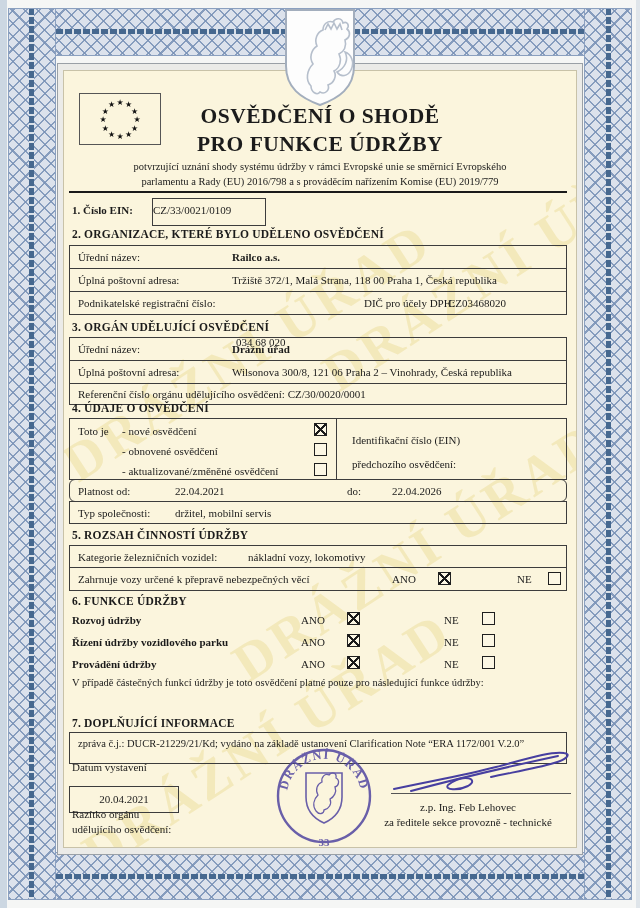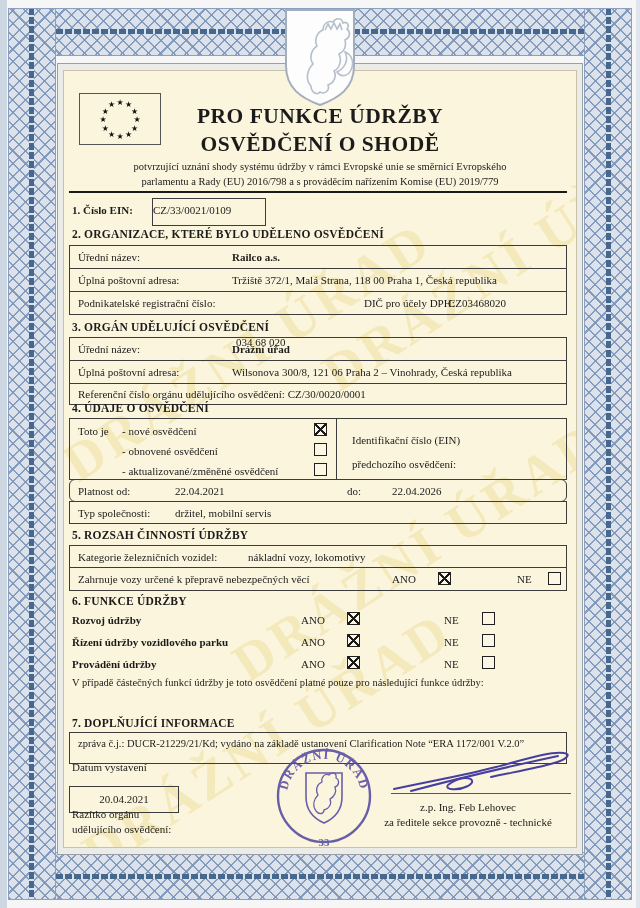--- a/index.html
+++ b/index.html
@@ -110,22 +110,22 @@
           <text x="31.5" y="42.7">★</text>
           <text x="25.3" y="36.5">★</text>
           <text x="23" y="28">★</text>
           <text x="25.3" y="19.5">★</text>
           <text x="31.5" y="13.3">★</text>
         </g>
       </svg>
     </div>
 
     <div class="abs title">
+      <div>OSVĚDČENÍ O SHODĚ</div>
       <div>PRO FUNKCE ÚDRŽBY</div>
-      <div>OSVĚDČENÍ O SHODĚ</div>
     </div>
     <div class="abs subtitle s10">
       <div>potvrzující uznání shody systému údržby v rámci Evropské unie se směrnicí Evropského</div>
       <div>parlamentu a Rady (EU) 2016/798 a s prováděcím nařízením Komise (EU) 2019/779</div>
     </div>
     <div class="rule"></div>
 
     <span class="abs s11 b" style="left:8px; top:132px;">1. Číslo EIN:</span>
     <div class="box" style="left:88px; top:127px; width:114px; height:28px; text-align:left; line-height:22px; font-size:11px;">CZ/33/0021/0109</div>
 

